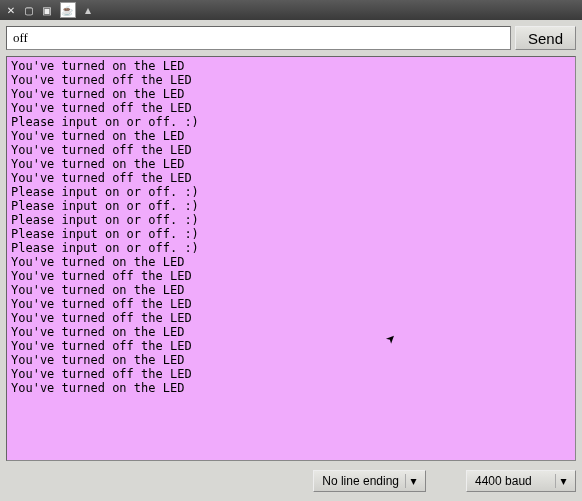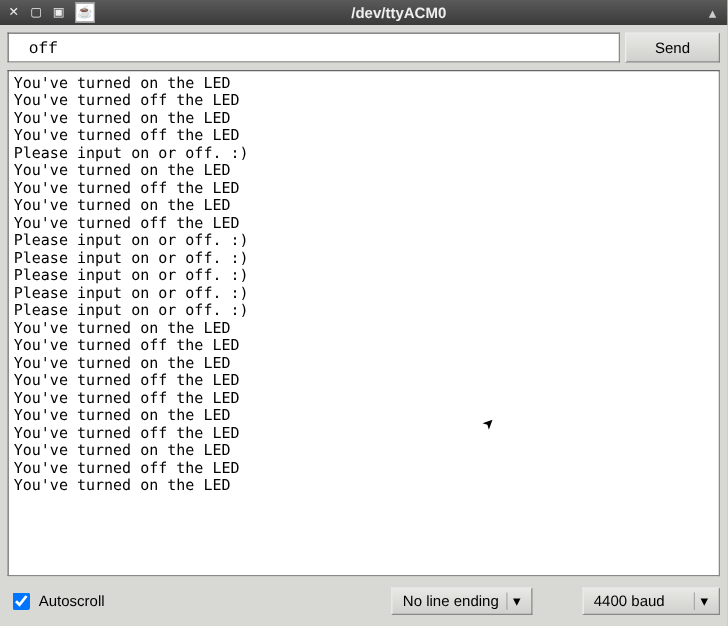--- a/index.html
+++ b/index.html
@@ -79,38 +79,38 @@
     display: flex;
     gap: 4px;
   }
   .cmd-input {
     flex: 1;
     height: 24px;
     border: 1px solid #888;
     border-top-color: #666;
     border-left-color: #666;
     background: #fff;
-    padding: 2px 16px;
-    font-family: Liberation Mono, monospace;
+    padding: 2px 6px;
+    font-family: Liberation Serif, serif;
     font-size: 13px;
     outline: none;
   }
   .send-btn {
     height: 24px;
-    padding: 0 23px;
+    padding: 0 12px;
     background: linear-gradient(to bottom, #e8e8e4, #d0d0cc);
     border: 1px solid #888;
     border-top-color: #eee;
     border-left-color: #eee;
-    font-size: 12px;
+    font-size: 15px;
     cursor: pointer;
   }
   .output {
     flex: 1;
-    background: #ffffff;
+    background: #f0abfc;
     border: 1px solid #888;
     border-top-color: #666;
     border-left-color: #666;
     padding: 2px 4px;
     font-family: "DejaVu Sans Mono", "Courier New", monospace;
     font-size: 12px;
     line-height: 14px;
     white-space: pre;
     overflow: auto;
     position: relative;
@@ -167,21 +167,20 @@
 
 <div class="window">
 
   <div class="titlebar">
     <div class="tb-controls">
       <div class="tb-btn">✕</div>
       <div class="tb-btn">▢</div>
       <div class="tb-btn">▣</div>
     </div>
     <div class="tb-icon">☕</div>
-    <div class="tb-title">/dev/ttyACM0</div>
     <div class="tb-right">▴</div>
   </div>
 
   <div class="content">
 
     <div class="input-row">
       <input class="cmd-input" type="text" value="off" style="">
       <button class="send-btn">Send</button>
     </div>
 
@@ -204,24 +203,20 @@
 You've turned on the LED
 You've turned off the LED
 You've turned off the LED
 You've turned on the LED
 You've turned off the LED
 You've turned on the LED
 You've turned off the LED
 You've turned on the LED</span><span class="cursor-ptr" style="transform: rotate(-45deg);">➤</span></div>
 
     <div class="footer">
-      <label class="autoscroll">
-        <input type="checkbox" checked="" style="">
-        <span>Autoscroll</span>
-      </label>
       <div class="spacer"></div>
       <div class="dropdown">
         <span>No line ending</span>
         <span class="dd-arrow">▾</span>
       </div>
       <div class="dropdown">
         <span>4400 baud</span>
         <span class="dd-arrow">▾</span>
       </div>
     </div>

